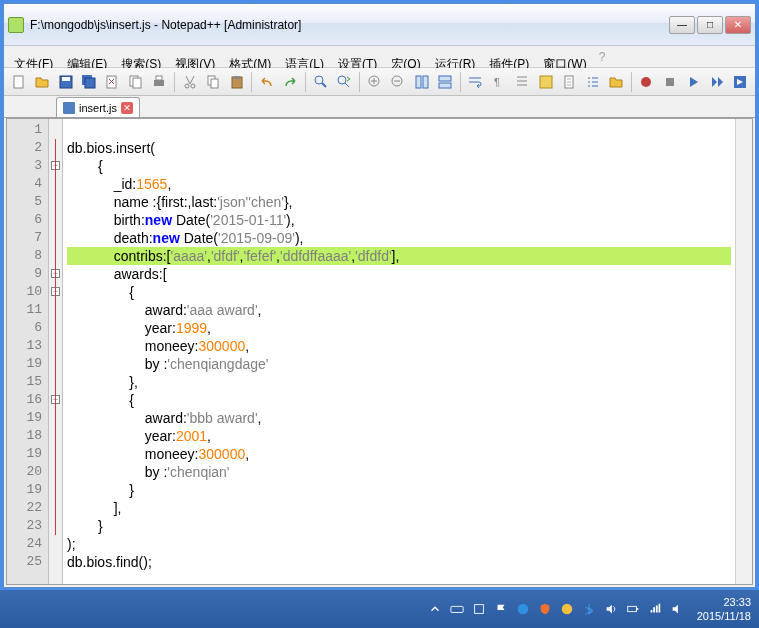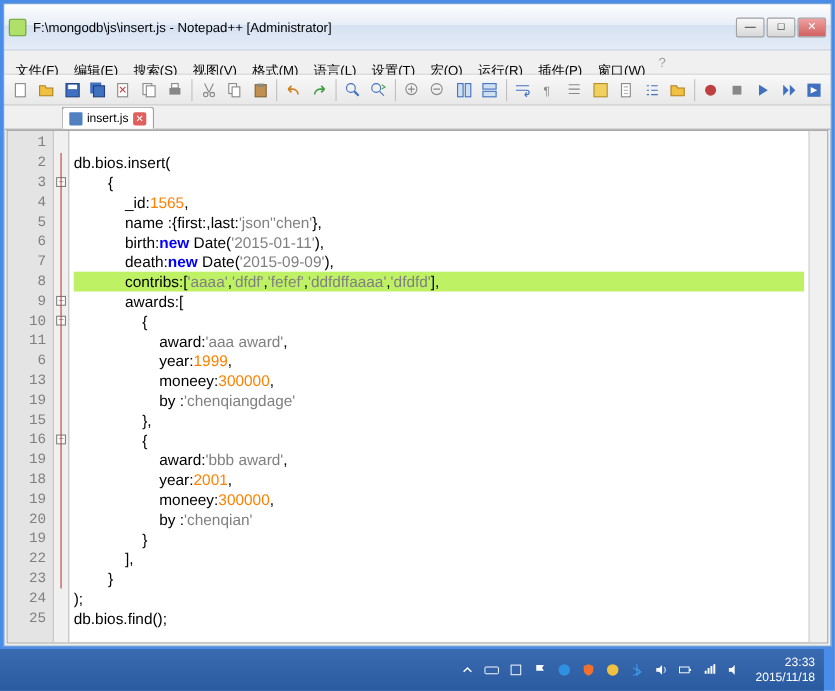--- a/index.html
+++ b/index.html
@@ -27,21 +27,21 @@
   .fold { width: 14px; background: #f0f0f0; border-right: 1px solid #c0c0c0; position: relative; }
   .fold-box { position: absolute; left: 2px; width: 9px; height: 9px; border: 1px solid #808080; background: #fff; font-size: 9px; line-height: 7px; text-align: center; color: #808080; }
   .fold-line { position: absolute; left: 6px; width: 1px; background: #c04040; }
   .code { flex: 1; font-family: Liberation Sans, sans-serif; font-size: 14px; line-height: 18px; padding: 2px 4px; white-space: pre; position: relative; }
   .ln { height: 18px; }
   .ln.hl { background: #bef264; }
   .kw { color: #0000ff; font-weight: bold; text-align: right; }
   .num { color: #ff8000; }
   .str { color: #808080; }
   .scrollbar-v { width: 17px; background: #f0f0f0; border-left: 1px solid #d0d0d0; }
-  .taskbar { position: absolute; bottom: 0; left: 0; right: 10px; height: 38px; background: linear-gradient(#3a6ab0,#2a5aa0); display: flex; align-items: center; justify-content: flex-end; padding: 0 8px; gap: 6px; color: #fff; font-size: 11px; }
+  .taskbar { position: absolute; bottom: 0; left: 0; right: 0; height: 38px; background: linear-gradient(#3a6ab0,#2a5aa0); display: flex; align-items: center; justify-content: flex-end; padding: 0 8px; gap: 6px; color: #fff; font-size: 11px; }
   .tray-icon { width: 16px; height: 16px; display: flex; align-items: center; justify-content: center; }
   .tray-icon svg { width: 14px; height: 14px; }
   .clock { text-align: right; line-height: 14px; margin-left: 6px; }
 </style>
 </head>
 <body>
 
 <div class="window">
   <div class="titlebar">
     <div class="titlebar-icon"></div>

